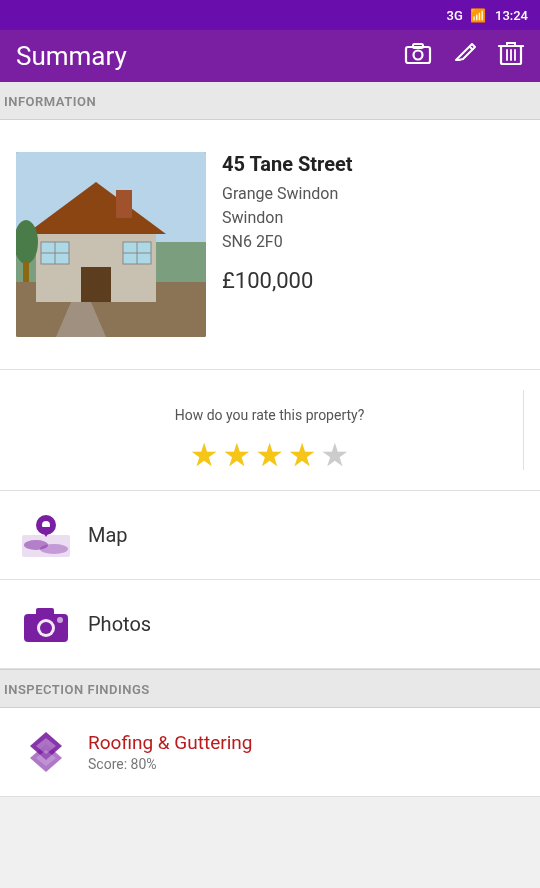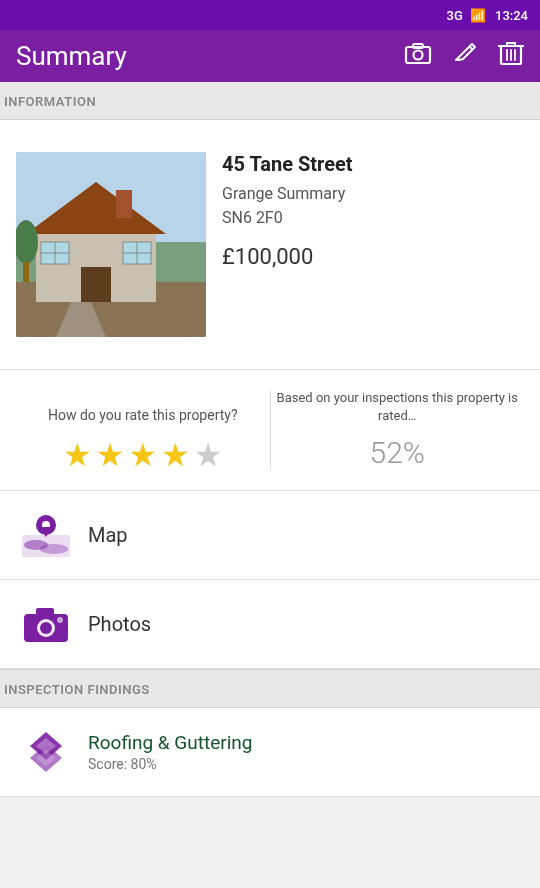--- a/index.html
+++ b/index.html
@@ -100,21 +100,21 @@
     .finding-item {
       background: white;
       display: flex;
       align-items: center;
       padding: 14px 16px;
       border-bottom: 1px solid #e0e0e0;
       cursor: pointer;
     }
     .finding-icon { width: 60px; height: 60px; display: flex; align-items: center; justify-content: center; flex-shrink: 0; }
     .finding-info { margin-left: 12px; }
-    .finding-title { font-size: 19px; color: #14532d; font-weight: 400; }
+    .finding-title { font-size: 19px; color: #b91c1c; font-weight: 400; }
     .finding-score { font-size: 14px; color: #777; margin-top: 2px; }
 
     
     .map-icon-svg { width: 56px; height: 56px; }
     .camera-icon-svg { width: 56px; height: 56px; }
     .roofing-icon-svg { width: 56px; height: 56px; }
   </style>
 </head>
 <body>
 
@@ -184,42 +184,39 @@
       <polygon points="55,150 75,150 90,185 40,185" fill="#a09080"></polygon>
 
       <rect x="100" y="38" width="16" height="28" fill="#a0522d"></rect>
 
       <ellipse cx="10" cy="90" rx="12" ry="22" fill="#4a7c4a"></ellipse>
       <rect x="7" y="110" width="6" height="20" fill="#8b6914"></rect>
     </svg>
   </div>
   <div class="property-info">
     <div class="property-address-line1">45 Tane Street</div>
-    <div class="property-address-line">Grange Summary</div>
+    <div class="property-address-line">Grange Swindon</div>
+    <div class="property-address-line">Swindon</div>
     <div class="property-address-line">SN6 2F0</div>
     <div class="property-price">£100,000</div>
   </div>
 </div>
 
 <div class="rating-section">
   <div class="rating-left">
     <div class="rating-question">How do you rate this property?</div>
     <div class="stars">
       <span class="star star-filled">★</span>
       <span class="star star-filled">★</span>
       <span class="star star-filled">★</span>
       <span class="star star-filled">★</span>
       <span class="star star-empty">★</span>
     </div>
   </div>
   <div class="divider-v"></div>
-  <div class="rating-right">
-    <div class="rating-based">Based on your inspections this property is rated…</div>
-    <div class="rating-percent">52%</div>
-  </div>
 </div>
 
 <div class="menu-item">
   <div class="menu-item-icon">
     <svg class="map-icon-svg" viewBox="0 0 56 56" xmlns="http://www.w3.org/2000/svg">
 
       <rect x="4" y="28" width="48" height="22" rx="2" fill="#7b1fa2" opacity="0.15"></rect>
 
       <circle cx="28" cy="18" r="10" fill="#7b1fa2"></circle>
       <circle cx="28" cy="18" r="4" fill="white"></circle>

